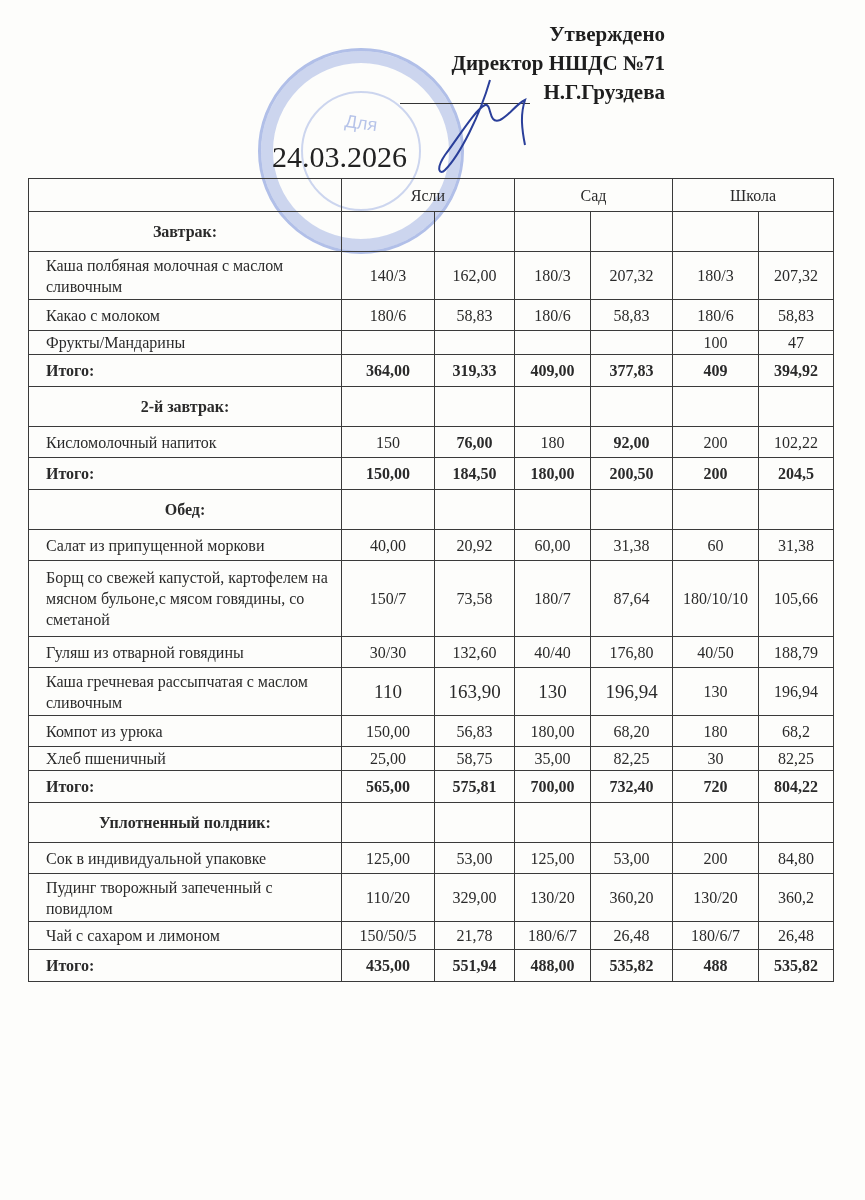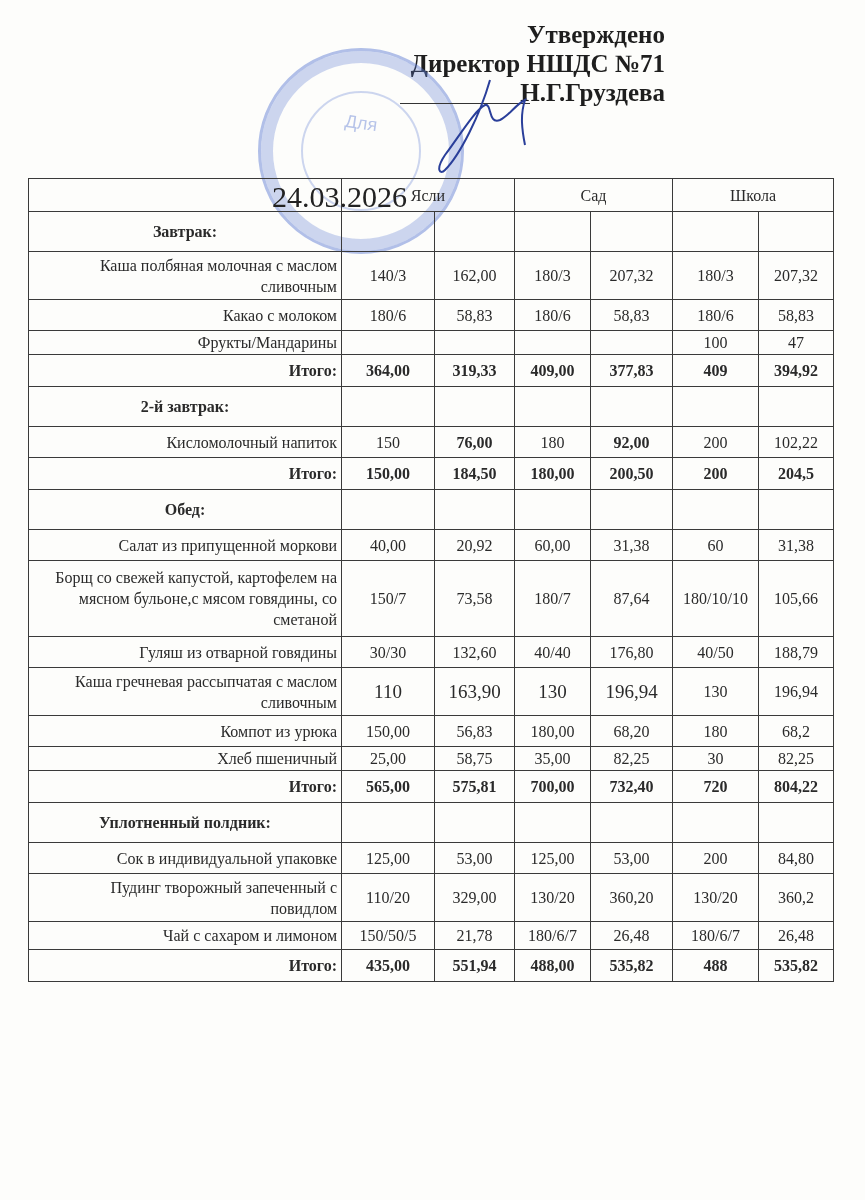--- a/index.html
+++ b/index.html
@@ -10,21 +10,21 @@
     overflow: hidden;
     font-family: "Liberation Serif", "DejaVu Serif", serif;
     color: #2a2a2a;
   }
   .approval {
     position: absolute;
     right: 200px;
     top: 20px;
     text-align: right;
     font-weight: bold;
-    font-size: 25px;
+    font-size: 21px;
     line-height: 29px;
     color: #1e1e1e;
   }
   .approval div { white-space: nowrap; }
   .sign-line {
     position: absolute;
     left: 400px; top: 103px;
     width: 130px; height: 1px;
     background: #333;
   }
@@ -53,38 +53,37 @@
   .signature {
     position: absolute; left: 430px; top: 75px;
     width: 120px; height: 100px;
   }
   .date {
     position: absolute;
     left: 272px; top: 140px;
     font-size: 30px;
     color: #222;
     font-family: "Liberation Serif", serif;
-    margin-top: 40px;
   }
   table.menu {
     position: absolute;
     left: 28px; top: 178px;
     width: 805px;
     border-collapse: collapse;
     font-size: 16px;
     table-layout: fixed;
   }
   table.menu td {
     border: 1.5px solid #3a3a3a;
     padding: 0 4px;
     vertical-align: middle;
     text-align: center;
     line-height: 21px;
   }
-  table.menu td.name { text-align: right; padding-left: 17px; }
+  table.menu td.name { text-align: left; padding-left: 17px; }
   table.menu td.section { text-align: center; font-weight: bold; }
   table.menu tr.total td { font-weight: bold; }
   table.menu tr.total td.grand-label { font-weight: normal; }
   .b { font-weight: bold; }
   .big { font-size: 19px; }
 </style>
 </head>
 <body>
 
 <div class="approval">

